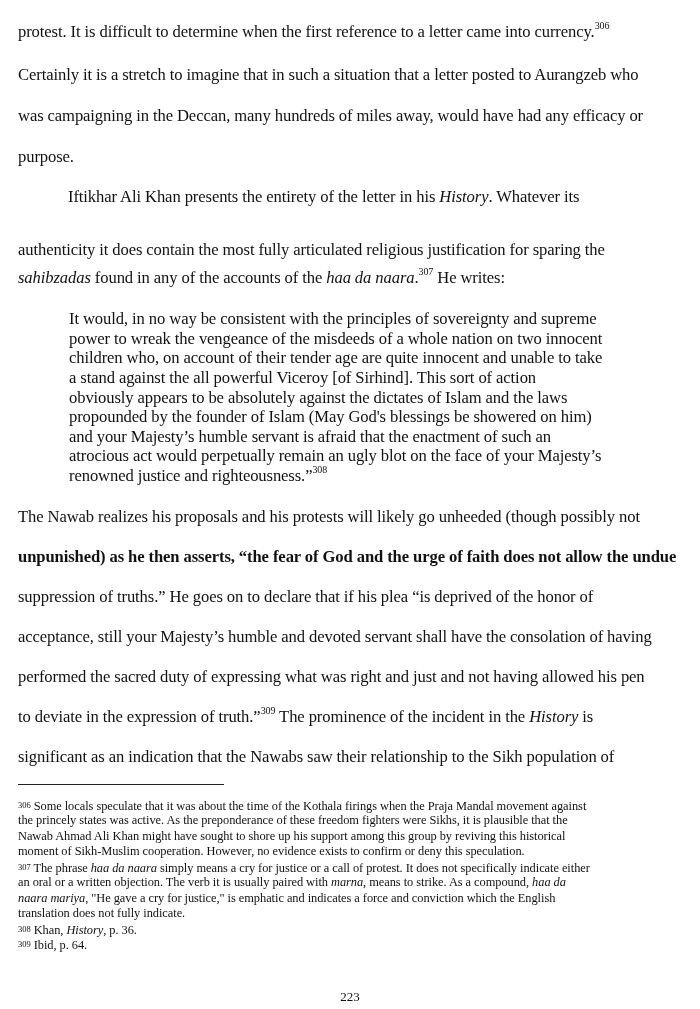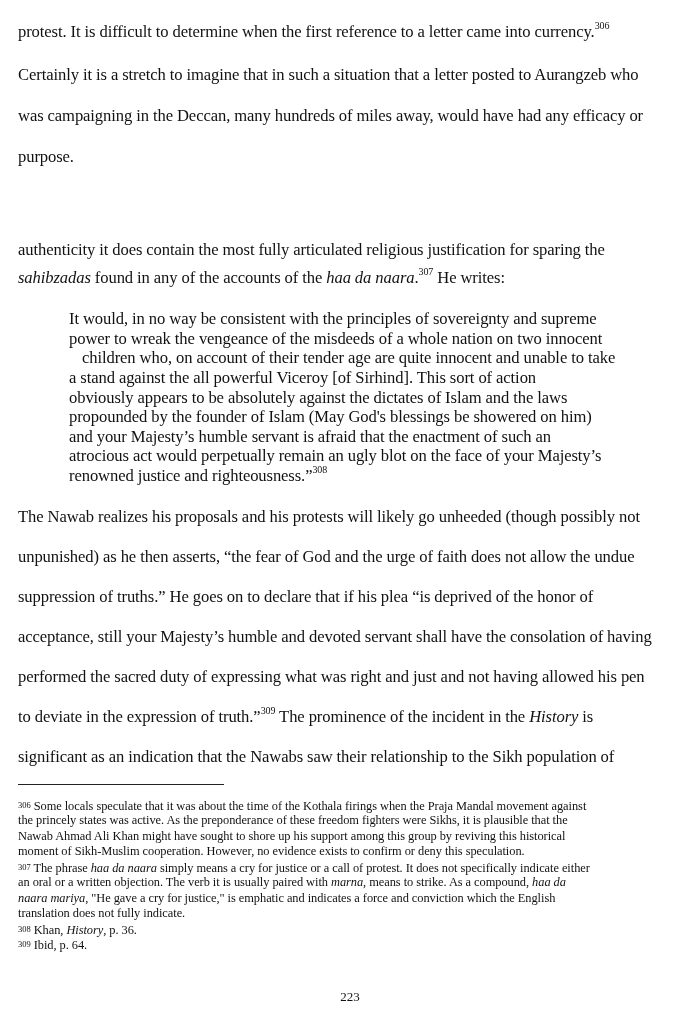--- a/index.html
+++ b/index.html
@@ -34,37 +34,38 @@
 </head>
 <body>
 
 <div class="page">
 
   <div class="line" style="top:22px;"><span>protest.  It is difficult to determine when the first reference to a letter came into currency.</span><sup>306</sup></div>
   <div class="line" style="top:65px;">Certainly it is a stretch to imagine that in such a situation that a letter posted to Aurangzeb who</div>
   <div class="line" style="top:106px;">was campaigning in the Deccan, many hundreds of miles away, would have had any efficacy or</div>
   <div class="line" style="top:147px;">purpose.</div>
 
+  <div class="line indent" style="top:187px;"><span>Iftikhar Ali Khan presents the entirety of the letter in his </span><i>History</i><span>.  Whatever its</span></div>
   <div class="line" style="top:228px;margin-top:12px;">authenticity it does contain the most fully articulated religious justification for sparing the</div>
   <div class="line" style="top:268px;"><i>sahibzadas</i><span> found in any of the accounts of the </span><i>haa da naara</i><span>.</span><sup>307</sup><span>  He writes:</span></div>
 
   <div>
     <div class="quote-line" style="top:309px;">It would, in no way be consistent with the principles of sovereignty and supreme</div>
     <div class="quote-line" style="top:329px;">power to wreak the vengeance of the misdeeds of a whole nation on two innocent</div>
-    <div class="quote-line" style="top:348px;margin-left:13px;">children who, on account of their tender age are quite innocent and unable to take</div>
+    <div class="quote-line" style="top:348px;">children who, on account of their tender age are quite innocent and unable to take</div>
     <div class="quote-line" style="top:368px;">a stand against the all powerful Viceroy [of Sirhind].  This sort of action</div>
     <div class="quote-line" style="top:388px;">obviously appears to be absolutely against the dictates of Islam and the laws</div>
     <div class="quote-line" style="top:407px;">propounded by the founder of Islam (May God's blessings be showered on him)</div>
     <div class="quote-line" style="top:427px;">and your Majesty’s humble servant is afraid that the enactment of such an</div>
     <div class="quote-line" style="top:446px;">atrocious act would perpetually remain an ugly blot on the face of your Majesty’s</div>
     <div class="quote-line" style="top:466px;"><span>renowned justice and righteousness.”</span><sup>308</sup></div>
   </div>
 
   <div class="line" style="top:507px;">The Nawab realizes his proposals and his protests will likely go unheeded (though possibly not</div>
-  <div class="line" style="top:547px;">unpunished) as he then asserts, “the fear of God and the urge of faith does not allow the undue</div>
+  <div class="line" style="top:547px;font-weight:bold;">unpunished) as he then asserts, “the fear of God and the urge of faith does not allow the undue</div>
   <div class="line" style="top:587px;">suppression of truths.”  He goes on to declare that if his plea “is deprived of the honor of</div>
   <div class="line" style="top:627px;">acceptance, still your Majesty’s humble and devoted servant shall have the consolation of having</div>
   <div class="line" style="top:667px;">performed the sacred duty of expressing what was right and just and not having allowed his pen</div>
   <div class="line" style="top:707px;"><span>to deviate in the expression of truth.”</span><sup>309</sup><span>  The prominence of the incident in the </span><i>History</i><span> is</span></div>
   <div class="line" style="top:747px;">significant as an indication that the Nawabs saw their relationship to the Sikh population of</div>
 
   <div class="fn-rule"></div>
 
   <div>
     <div class="fn-line" style="top:794px;"><span class="fn-num">306</span><span> Some locals speculate that it was about the time of the Kothala firings when the Praja Mandal movement against</span></div>

